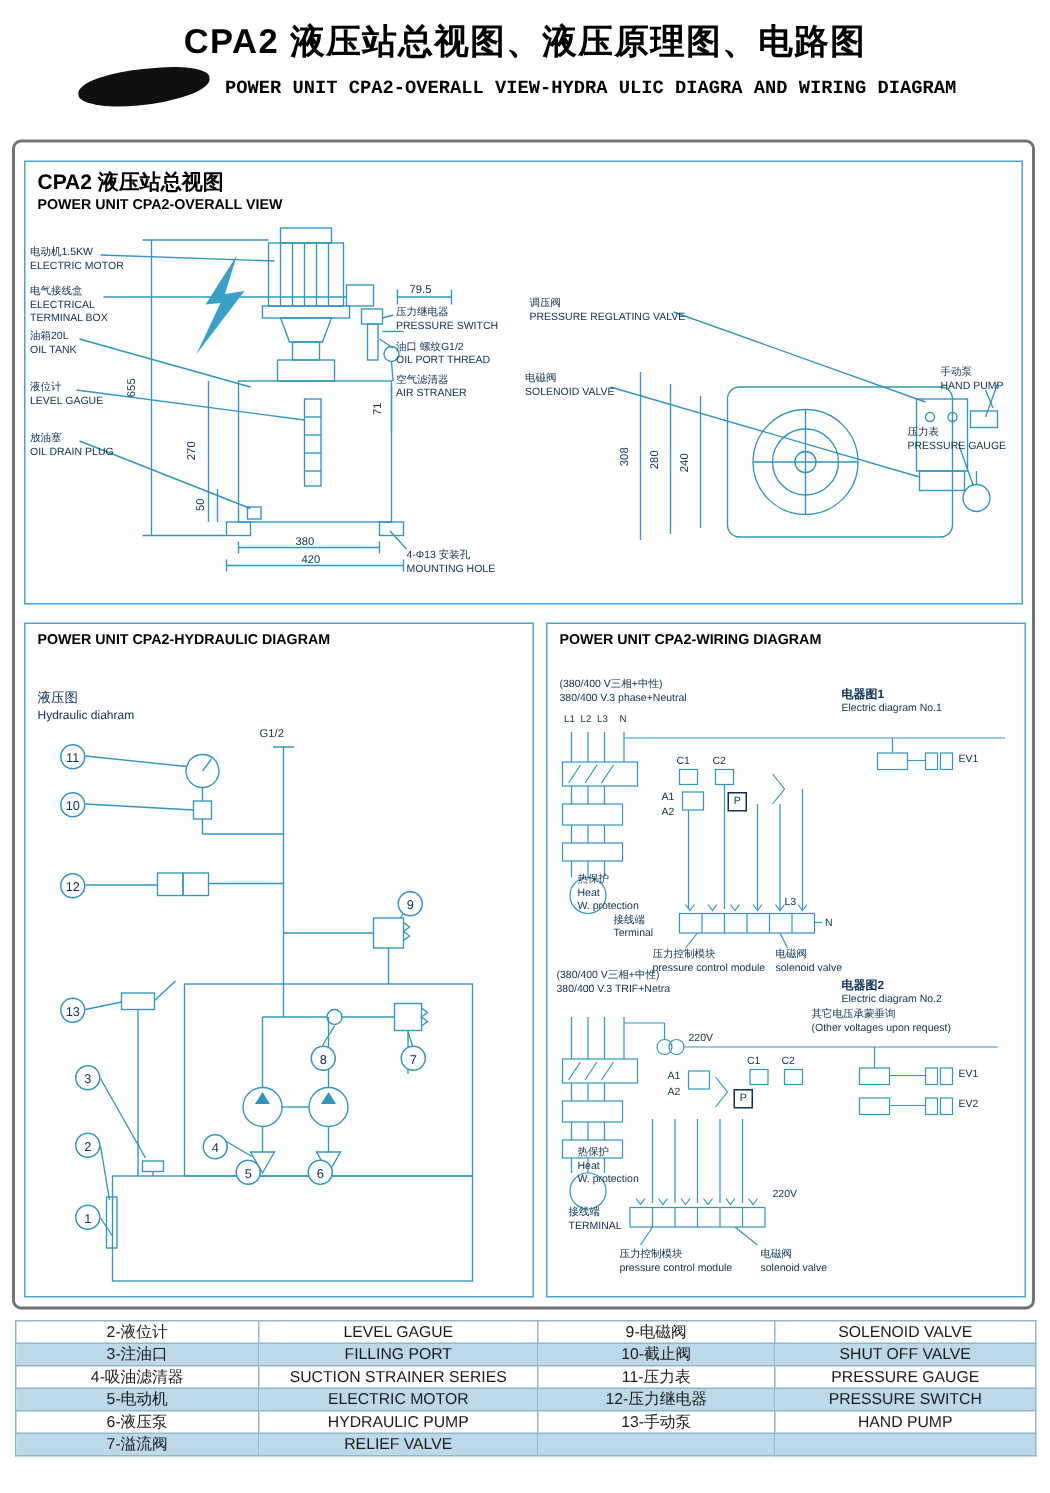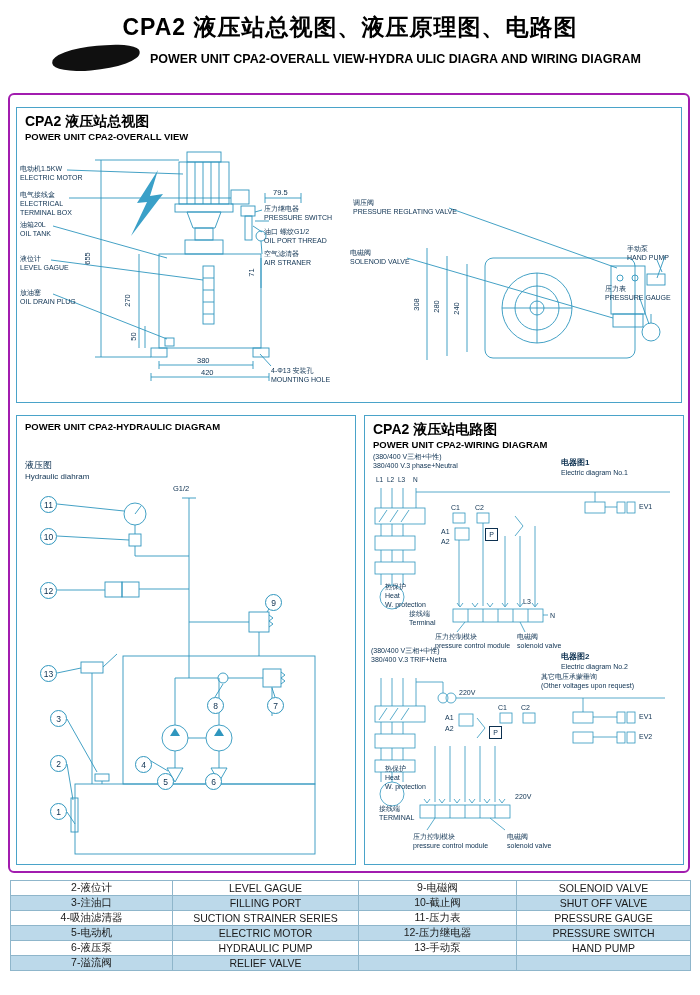--- a/index.html
+++ b/index.html
@@ -1,26 +1,26 @@
 <!DOCTYPE html>
 <html><head>
 <meta charset="utf-8">
 <style>
   * { margin:0; padding:0; box-sizing:border-box; }
   html,body { width:700px; height:995px; }
   body { position:relative; background:#fff; font-family:"Liberation Sans", sans-serif; overflow:hidden; }
 
   .header { position:absolute; top:12px; left:0; width:700px; text-align:center; z-index:2; }
   .title { font-size:23px; font-weight:bold; color:#000; letter-spacing:1px; }
-  .subtitle { position:absolute; top:52px; left:150px; font-size:12.5px; font-weight:bold; color:#000; white-space:nowrap; z-index:2; }
+  .subtitle { position:absolute; top:52px; left:150px; font-size:12.5px; font-weight:bold; color:#000; white-space:nowrap; z-index:2;font-family:Liberation Mono, monospace; }
   .brush { position:absolute; top:46px; left:52px; width:88px; height:24px; background:#101010;
            border-radius:55% 40% 60% 45%; transform:rotate(-5deg); z-index:1; }
 
   .main-box { position:absolute; left:8px; top:93px; width:682px; height:780px;
-              border:2px solid #a21caf; border-radius:6px; background:#fff; }
+              border:2px solid #737373; border-radius:6px; background:#fff; }
   .panel { position:absolute; border:1px solid #4aa3c9; background:#fff; overflow:hidden; }
   #panel-overview  { left:6px;   top:12px;  width:666px; height:296px; }
   #panel-hydraulic { left:6px;   top:320px; width:340px; height:450px; }
   #panel-wiring    { left:354px; top:320px; width:320px; height:450px; }
 
   .ptitle { position:absolute; left:8px; top:5px; z-index:3; }
   .pt-cn { font-size:14px; font-weight:bold; color:#000; }
   .pt-en { font-size:9.5px; font-weight:bold; color:#000; }
 
   .lbl { position:absolute; font-size:7px; line-height:1.3; color:#0c3050; white-space:nowrap; z-index:2; }
@@ -308,21 +308,20 @@
     <div class="balloon" style="left:248px;top:178px">9</div>
     <div class="balloon" style="left:190px;top:281px">8</div>
     <div class="balloon" style="left:250px;top:281px">7</div>
     <div class="balloon" style="left:118px;top:340px">4</div>
     <div class="balloon" style="left:140px;top:357px">5</div>
     <div class="balloon" style="left:188px;top:357px">6</div>
   </div>
 
   <div class="panel" id="panel-wiring">
     <div class="ptitle">
-      <div class="pt-cn">CPA2 液压站电路图</div>
       <div class="pt-en">POWER UNIT CPA2-WIRING DIAGRAM</div>
     </div>
 
     <svg class="art" width="318" height="448" viewBox="0 0 318 448">
       <g stroke="#2f96be" stroke-width="0.8" fill="none">
 
         <line x1="16" y1="72" x2="16" y2="92"></line>
           <line x1="27" y1="72" x2="27" y2="92"></line>
         <line x1="38" y1="72" x2="38" y2="92"></line>
           <line x1="51" y1="72" x2="51" y2="92"></line>

